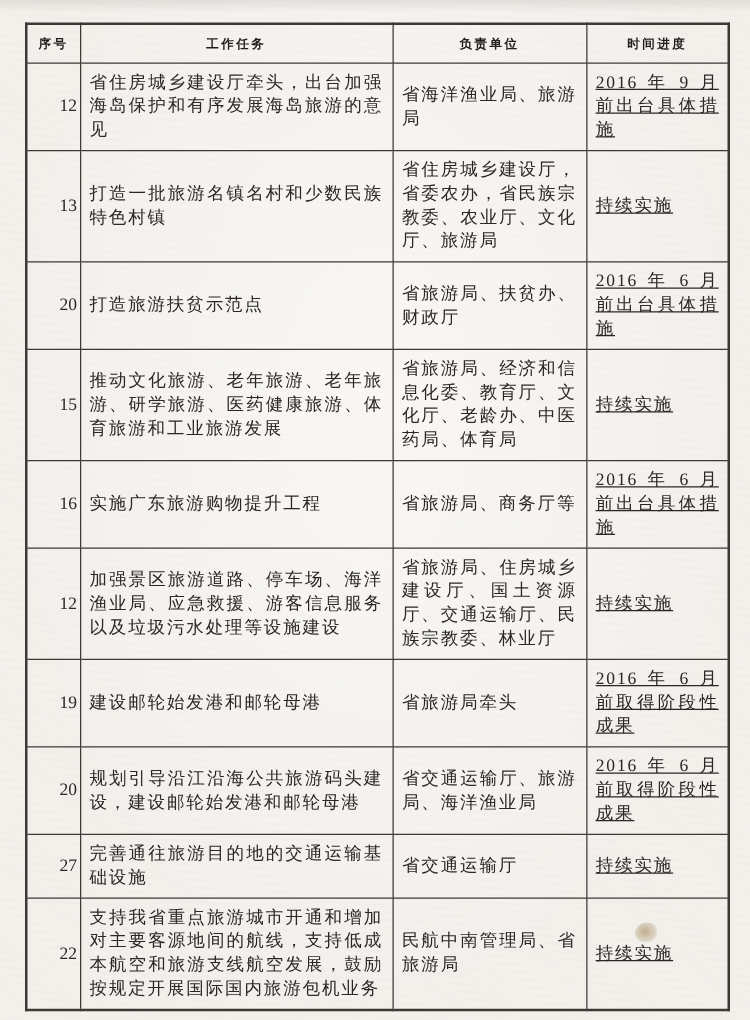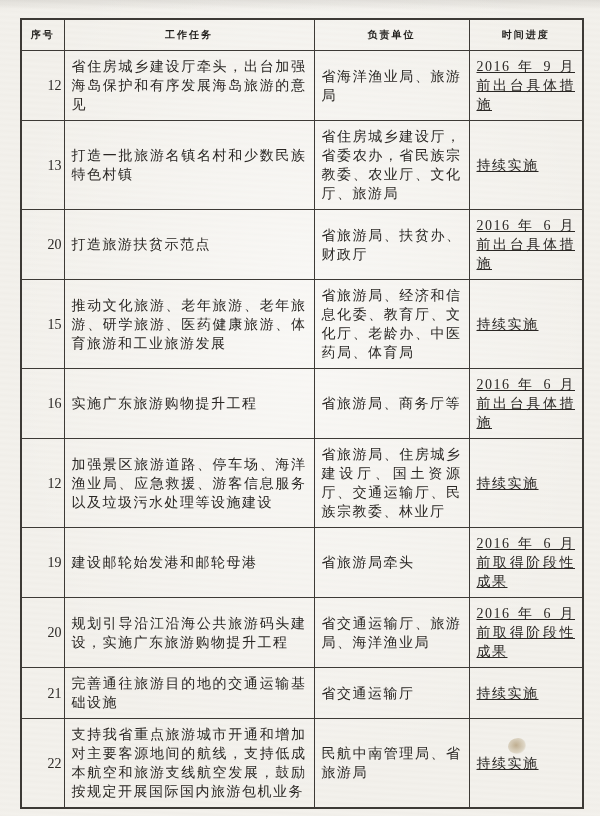--- a/index.html
+++ b/index.html
@@ -153,27 +153,27 @@
   <tr>
     <td class="c-no">19</td>
     <td class="c-task">建设邮轮始发港和邮轮母港</td>
     <td class="c-unit">省旅游局牵头</td>
     <td class="c-time">2016 年 6 月前取得阶段性成果</td>
   </tr>
 
 
   <tr>
     <td class="c-no">20</td>
-    <td class="c-task">规划引导沿江沿海公共旅游码头建设，实施广东旅游购物提升工程</td>
+    <td class="c-task">规划引导沿江沿海公共旅游码头建设，建设邮轮始发港和邮轮母港</td>
     <td class="c-unit">省交通运输厅、旅游局、海洋渔业局</td>
     <td class="c-time">2016 年 6 月前取得阶段性成果</td>
   </tr>
 
   <tr>
-    <td class="c-no">21</td>
+    <td class="c-no">27</td>
     <td class="c-task">完善通往旅游目的地的交通运输基础设施</td>
     <td class="c-unit">省交通运输厅</td>
     <td class="c-time">持续实施</td>
   </tr>
 
   <tr>
     <td class="c-no">22</td>
     <td class="c-task">支持我省重点旅游城市开通和增加对主要客源地间的航线，支持低成本航空和旅游支线航空发展，鼓励按规定开展国际国内旅游包机业务</td>
     <td class="c-unit">民航中南管理局、省旅游局</td>
     <td class="c-time">持续实施</td>

